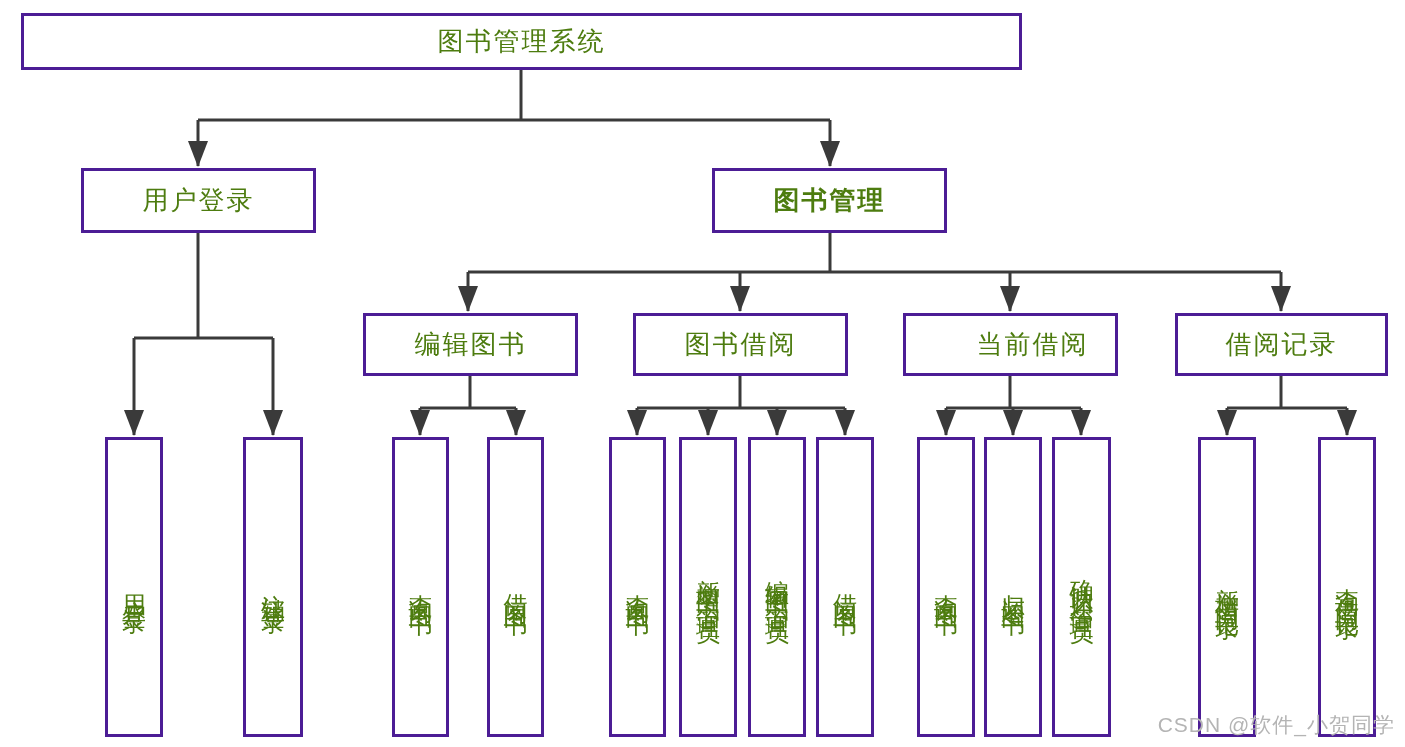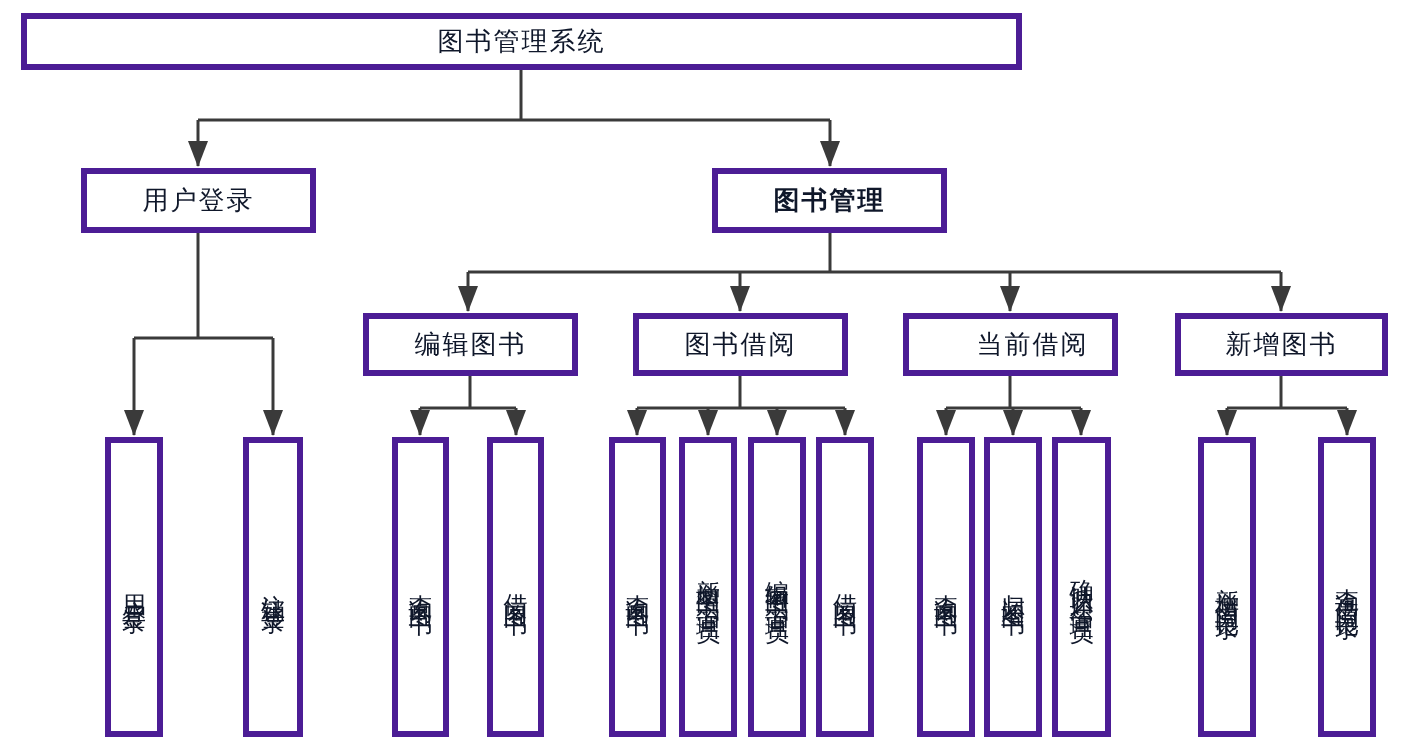--- a/index.html
+++ b/index.html
@@ -13,26 +13,26 @@
   }
   .connectors {
     position: absolute;
     left: 0; top: 0;
     width: 1405px; height: 747px;
     pointer-events: none;
   }
   .node {
     position: absolute;
     box-sizing: border-box;
-    border: 6px solid #4c1d95;
+    border: 3px solid #4c1d95;
     background: #ffffff;
     display: flex;
     align-items: center;
     justify-content: center;
-    color: #0f172a;
+    color: #4d7c0f;
     z-index: 2;
   }
   .h-node {
     font-size: 26px;
     letter-spacing: 2px;
     white-space: nowrap;
   }
   .v-node {
     writing-mode: vertical-rl;
     font-size: 24px;
@@ -135,21 +135,21 @@
   <div class="node h-node" style="left:363px; top:313px; width:215px; height:63px;">
     <span>编辑图书</span>
   </div>
   <div class="node h-node" style="left:633px; top:313px; width:215px; height:63px;text-align:center;">
     <span>图书借阅</span>
   </div>
   <div class="node h-node" style="left:903px; top:313px; width:215px; height:63px;padding-left:44px;">
     <span>当前借阅</span>
   </div>
   <div class="node h-node" style="left:1175px; top:313px; width:213px; height:63px;">
-    <span>新增图书</span>
+    <span>借阅记录</span>
   </div>
 
   <div class="node v-node" style="left:105px; top:437px; width:58px; height:300px;">
     <span>用户登录</span>
   </div>
   <div class="node v-node" style="left:243px; top:437px; width:60px; height:300px;">
     <span>注销登录</span>
   </div>
 
   <div class="node v-node" style="left:392px; top:437px; width:57px; height:300px;">
@@ -182,14 +182,15 @@
     <span>确认归还（管理员）</span>
   </div>
 
   <div class="node v-node" style="left:1198px; top:437px; width:58px; height:300px;">
     <span>新增借阅记录</span>
   </div>
   <div class="node v-node" style="left:1318px; top:437px; width:58px; height:300px;">
     <span>查询借阅记录</span>
   </div>
 
+  <div class="watermark">CSDN @软件_小贺同学</div>
 
 </div>
 
 </body></html>

